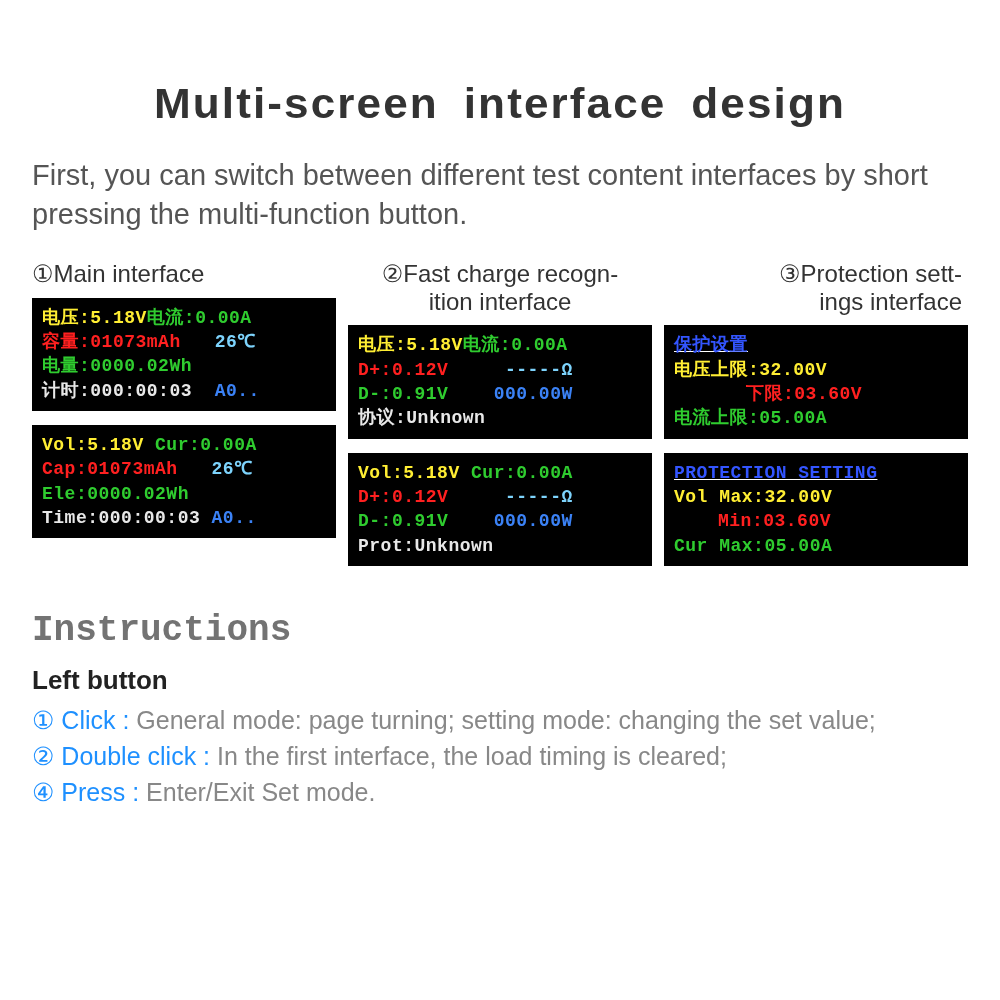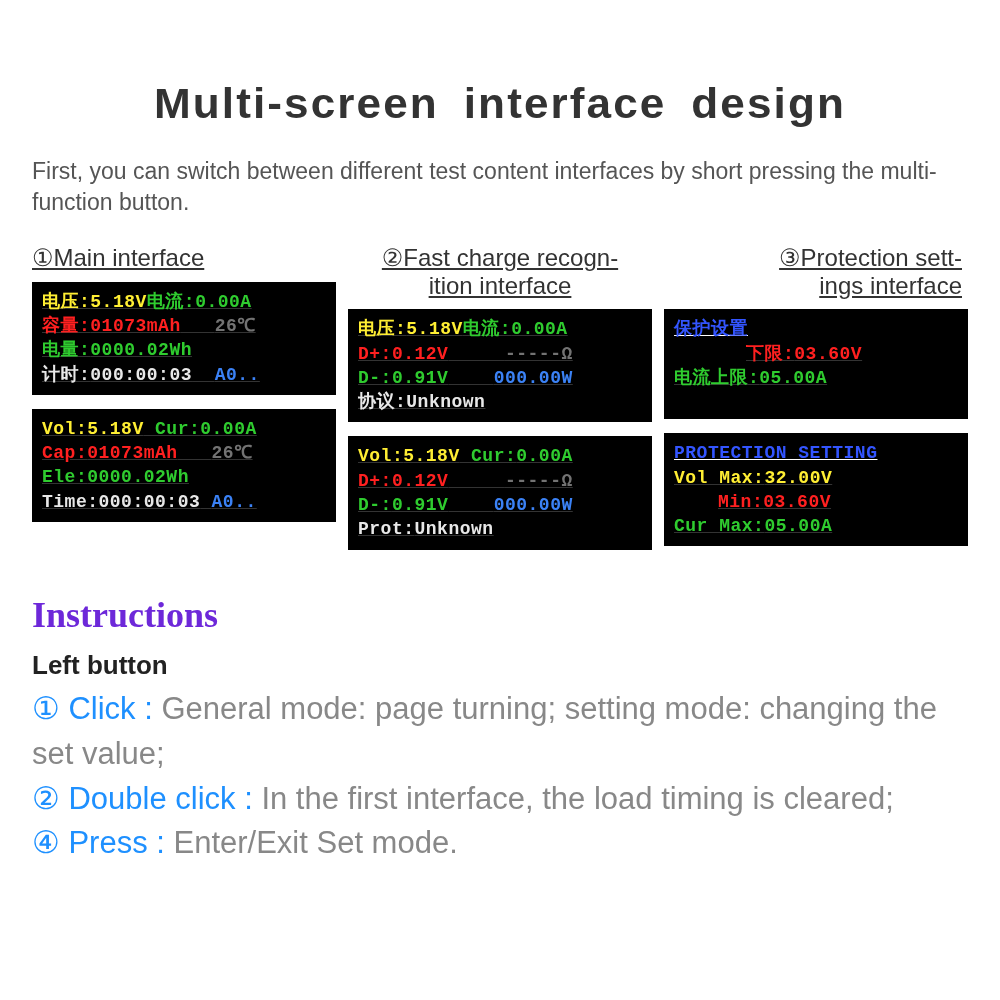--- a/index.html
+++ b/index.html
@@ -15,30 +15,29 @@
     font-family: "Arial Black", Arial, sans-serif;
     font-weight: 900;
     font-size: 42px;
     text-align: center;
     letter-spacing: 2px;
     word-spacing: 10px;
     margin-bottom: 28px;
     transform: scaleX(1.05);
   }
   .intro {
-    font-size: 23px;
+    font-size: 29px;
     color: #555;
     line-height: 1.35;
     margin-bottom: 26px;
   }
   .cols {
     display: flex;
     gap: 12px;
     margin-bottom: 30px;
-    text-decoration: underline;
   }
   .col { flex: 1 1 0; }
   .col-label {
     font-size: 24px;
     color: #333;
     margin-bottom: 10px;
     white-space: pre-line;
     line-height: 1.15;
   }
   .col1 .col-label { text-align: left; }
@@ -53,38 +52,38 @@
     line-height: 1.35;
     padding: 8px 10px 8px 10px;
     margin-bottom: 14px;
     min-height: 110px;
     letter-spacing: 0.5px;
   }
   .screen .row { white-space: nowrap; }
   .c-yellow  { color: #ffee33; }
   .c-green   { color: #2fcc2f; }
   .c-red     { color: #ff2020; }
-  .c-cyan    { color: #737373; }
+  .c-cyan    { color: #7dd3fc; }
   .c-white   { color: #e8e8e8; }
   .c-magenta { color: #3b82f6; }
   .c-blue    { color: #3355ff; }
   .instr-h {
     font-size: 36px;
     font-weight: 800;
-    color: #6d28d9;
-    font-family: Liberation Serif, serif;
+    color: #737373;
+    font-family: Liberation Mono, monospace;
     margin-bottom: 14px;
   }
   .subhead {
     font-size: 26px;
     font-weight: 700;
     color: #222;
     margin-bottom: 6px;
   }
-  .bullets { font-size: 31px; color: #888; line-height: 1.45; }
+  .bullets { font-size: 25px; color: #888; line-height: 1.45; }
   .bullets .lbl { color: #1e90ff; }
 </style>
 </head>
 <body>
 
 <div class="title">Multi-screen  interface  design</div>
 <div class="intro">First, you can switch between different test content interfaces by short pressing the multi-function button.</div>
 
 <div class="cols">
 
@@ -124,20 +123,21 @@
       <div class="row"><span class="c-white">Prot:</span><span class="c-white">Unknown</span></div>
     </div>
   </div>
 
   <div class="col col3">
     <div class="col-label">③Protection sett-
 ings interface</div>
 
     <div class="screen">
       <div class="row" style="text-decoration:underline;"><span class="c-blue">保护设置</span></div>
+      <div class="row"><span class="c-yellow">电压上限:</span><span class="c-yellow">32.00V</span></div>
       <div class="row"><span class="c-red" style="padding-left:72px;">下限:</span><span class="c-red">03.60V</span></div>
       <div class="row"><span class="c-green">电流上限:</span><span class="c-green">05.00A</span></div>
     </div>
 
     <div class="screen">
       <div class="row" style="text-decoration:underline;"><span class="c-blue">PROTECTION SETTING</span></div>
       <div class="row"><span class="c-yellow">Vol Max:</span><span class="c-yellow">32.00V</span></div>
       <div class="row"><span class="c-red" style="padding-left:44px;text-align:center;">Min:</span><span class="c-red">03.60V</span></div>
       <div class="row"><span class="c-green">Cur Max:</span><span class="c-green">05.00A</span></div>
     </div>

